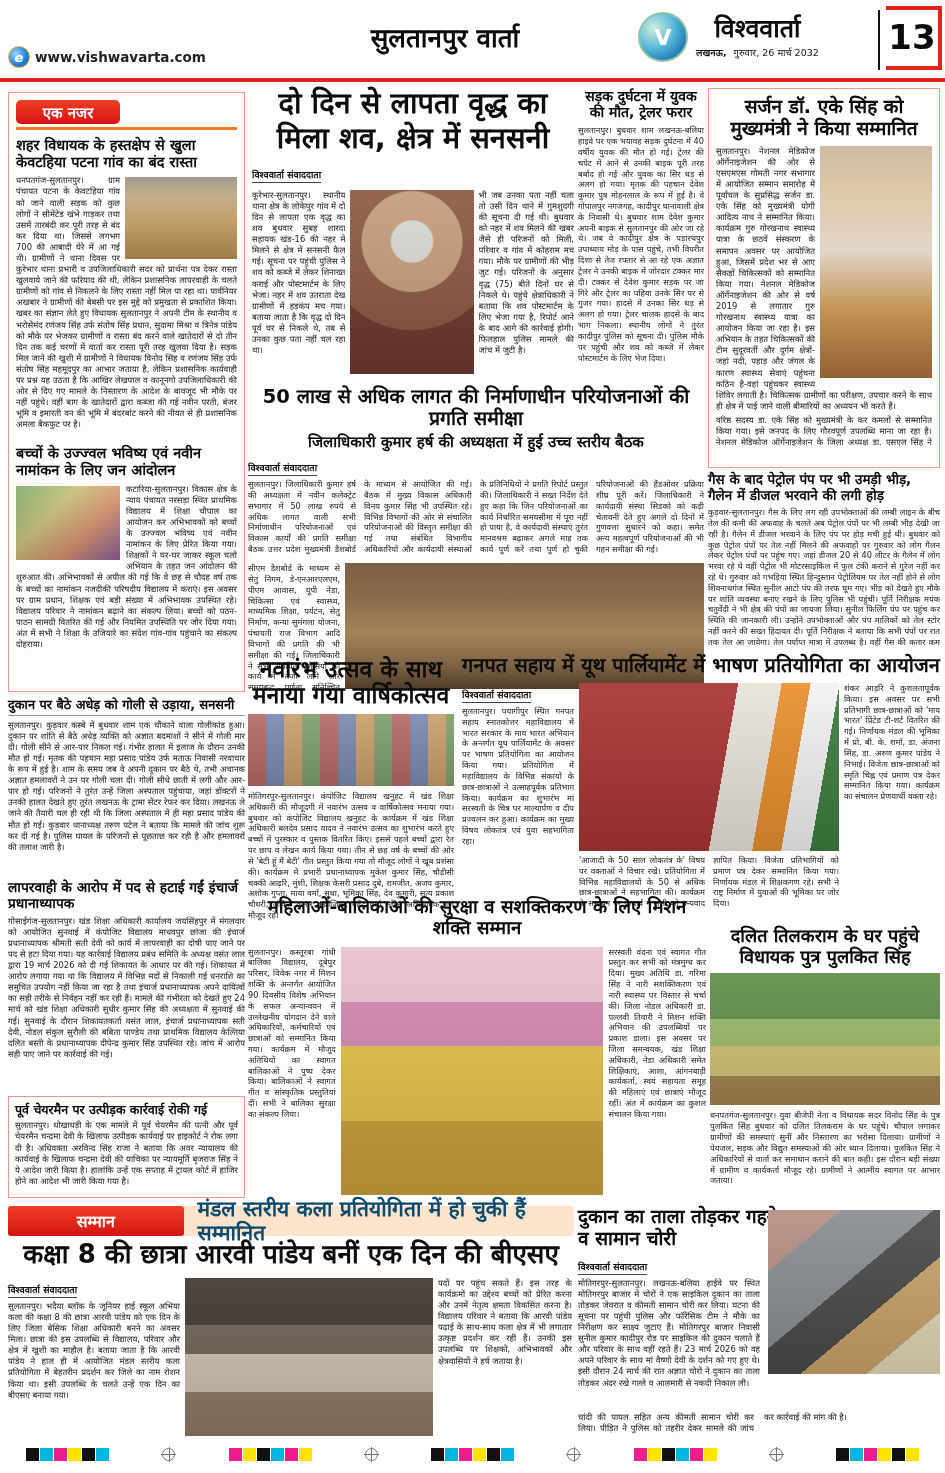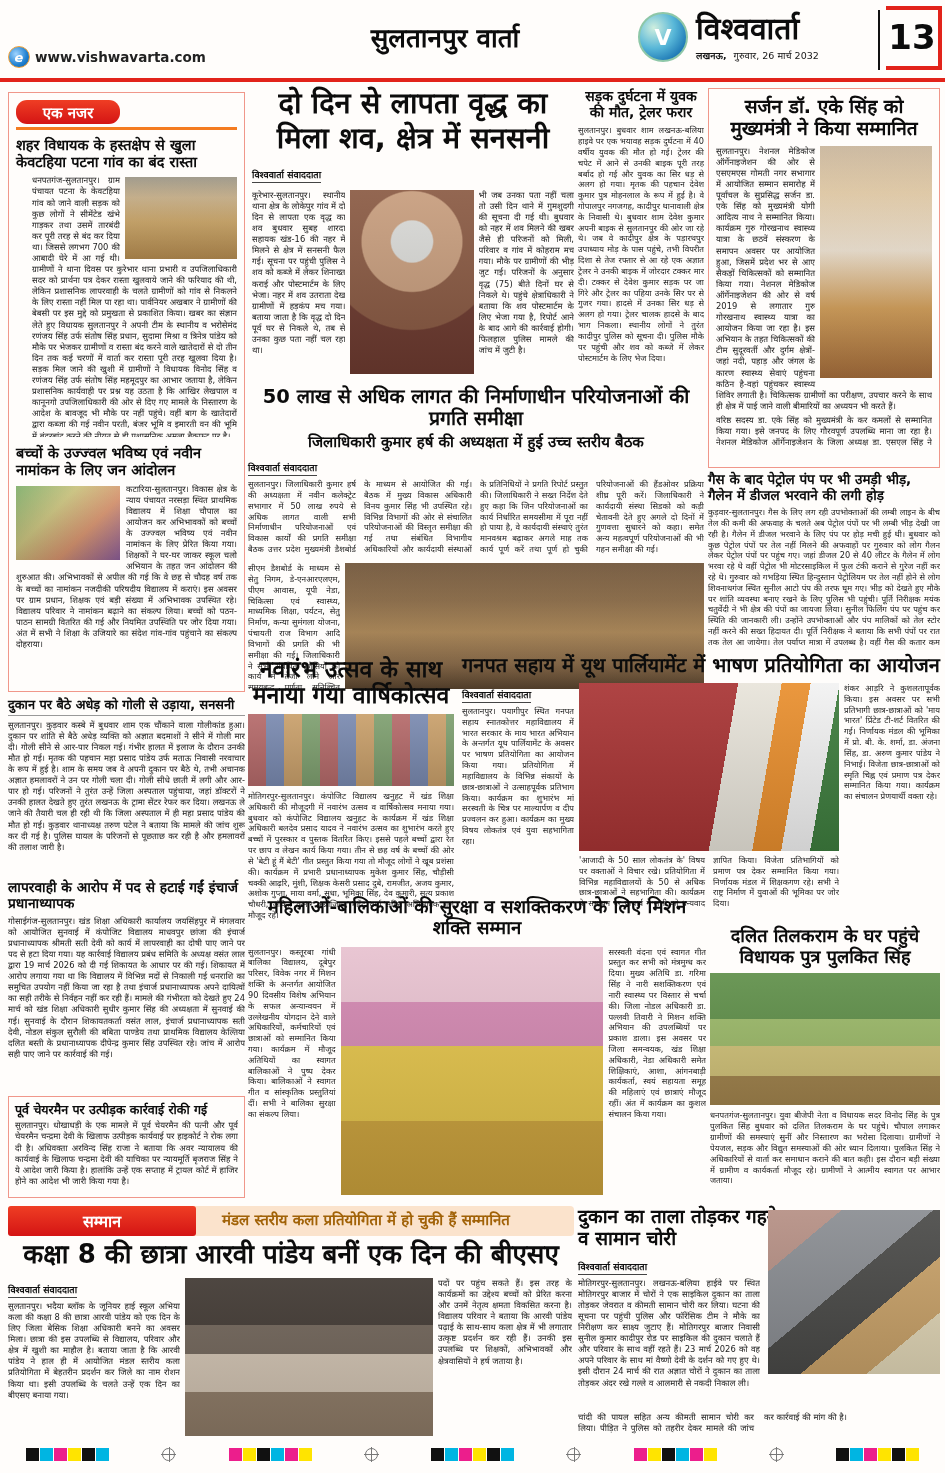--- a/index.html
+++ b/index.html
@@ -10,21 +10,21 @@
   .center{text-align:center;}
   .body-text{font-size:8.4px;line-height:1.32;text-align:justify;color:#222;overflow:hidden;}
   .byline{font-weight:700;font-size:9.3px;color:#111;border-bottom:1.2px solid #444;
           display:inline-block;padding-bottom:1px;margin-bottom:3px;}
   .redbox{border:1.4px solid #f0978a;}
   .photo{position:relative;overflow:hidden;background:#b5a993;}
   .photo:after{content:"";position:absolute;inset:0;
        background:linear-gradient(180deg,rgba(255,255,255,.08),rgba(0,0,0,.14));}
   .red-rule{background:#e2231a;}
   .badge{background:linear-gradient(180deg,#ef3e24,#d41414);color:#fff;font-weight:700;
-         border-radius:11px;display:flex;align-items:center;justify-content:center;}
+         border-radius:5px;display:flex;align-items:center;justify-content:center;}
   .marks{display:flex;align-items:center;justify-content:space-between;padding:0 26px;}
   .mgroup{display:flex;gap:1px;}
   .sq{width:13px;height:13px;display:inline-block;}
   .reg{width:11px;height:11px;border:1px solid #777;border-radius:50%;position:relative;}
   .reg:before,.reg:after{content:"";position:absolute;background:#777;}
   .reg:before{left:50%;top:-2px;bottom:-2px;width:1px;}
   .reg:after{top:50%;left:-2px;right:-2px;height:1px;}
   .flexrow{display:flex;gap:5px;}
 </style>
 </head>
@@ -39,42 +39,42 @@
     <span style="font-weight:700;font-size:13.5px;color:#222;">www.vishwavarta.com</span>
   </div>
 
   <div class="abs headline center" style="left:280px;top:24px;width:330px;font-size:26px;">सुलतानपुर वार्ता</div>
 
   <div class="abs" style="left:638px;top:12px;display:flex;gap:8px;align-items:center;">
     <span style="width:46px;height:46px;border-radius:50%;
       background:radial-gradient(circle at 30% 30%,#cfeede,#58b7d8 45%,#1b76b4 80%);display:flex;align-items:center;
       justify-content:center;color:#fff;font-weight:700;font-size:22px;border:2px solid #8ec7a8;">V</span>
     <span style="display:flex;flex-direction:column;">
-      <span class="headline" style="font-size:30px;">विश्ववार्ता</span>
+      <span class="headline" style="font-size:25px;text-align:center;">विश्ववार्ता</span>
       <span style="font-size:9.5px;margin-top:2px;">
         <b>लखनऊ,</b>
         <span style="margin-left:4px;">गुरुवार, 26 मार्च 2032</span>
       </span>
     </span>
   </div>
 
   <div class="abs" style="left:878px;top:10px;width:2px;height:60px;background:#111;"></div>
   <div class="abs" style="left:886px;top:6px;width:56px;height:64px;border:4px solid #e2231a;border-left:none;
        display:flex;align-items:center;justify-content:center;">
     <span class="headline" style="font-size:34px;">13</span>
   </div>
 
   <div class="abs red-rule" style="left:0;top:78px;width:945px;height:4px;"></div>
 
   <div class="abs redbox" style="left:8px;top:92px;width:237px;height:600px;padding:7px;">
     <div style="border-bottom:3px solid #f47b20;padding-bottom:3px;">
       <span class="badge" style="width:104px;height:24px;font-size:15px;">एक नजर</span>
     </div>
     <div class="headline" style="font-size:14.5px;margin:7px 0 5px;">शहर विधायक के हस्तक्षेप से खुला केवटहिया पटना गांव का बंद रास्ता</div>
-    <div class="body-text" style="height:262px;margin-left:16px;">
+    <div class="body-text" style="height:262px;">
       <span class="photo" style="float:right;width:112px;height:82px;margin:2px 0 3px 5px;
         background:linear-gradient(180deg,#9a9484 0%,#c8b089 25%,#cfa96a 55%,#b98f52 100%);"></span>
       <span>धनपतगंज-सुलतानपुर। ग्राम पंचायत पटना के केवटहिया गांव को जाने वाली सड़क को कुछ लोगों ने सीमेंटेड खंभे गाड़कर तथा उसमें तारबंदी कर पूरी तरह से बंद कर दिया था। जिससे लगभग 700 की आबादी घेरे में आ गई थी। ग्रामीणों ने थाना दिवस पर कुरेभार थाना प्रभारी व उपजिलाधिकारी सदर को प्रार्थना पत्र देकर रास्ता खुलवाये जाने की फरियाद की थी, लेकिन प्रशासनिक लापरवाही के चलते ग्रामीणों को गांव से निकलने के लिए रास्ता नहीं मिल पा रहा था। पार्वनियर अखबार ने ग्रामीणों की बेबसी पर इस मुद्दे को प्रमुखता से प्रकाशित किया। खबर का संज्ञान लेते हुए विधायक सुलतानपुर ने अपनी टीम के स्थानीय व भरोसेमंद रणंजय सिंह उर्फ संतोष सिंह प्रधान, सुदामा मिश्रा व त्रिनेत्र पांडेय को मौके पर भेजकर ग्रामीणों व रास्ता बंद करने वाले खातेदारों से दो तीन दिन तक कई चरणों में वार्ता कर रास्ता पूरी तरह खुलवा दिया है। सड़क मिल जाने की खुशी में ग्रामीणों ने विधायक विनोद सिंह व रणंजय सिंह उर्फ संतोष सिंह महमूदपुर का आभार जताया है, लेकिन प्रशासनिक कार्यवाही पर प्रश्न यह उठता है कि आखिर लेखपाल व कानूनगो उपजिलाधिकारी की ओर से दिए गए मामले के निस्तारण के आदेश के बावजूद भी मौके पर नहीं पहुंचे। वहीं बाग के खातेदारों द्वारा कब्जा की गई नवीन परती, बंजर भूमि व इमारती वन की भूमि में बंदरबांट करने की नीयत से ही प्रशासनिक अमला बैकफुट पर है।</span>
     </div>
     <div class="headline" style="font-size:14.5px;margin:8px 0 5px;">बच्चों के उज्ज्वल भविष्य एवं नवीन नामांकन के लिए जन आंदोलन</div>
     <div class="body-text" style="height:188px;">
       <span class="photo" style="float:left;width:104px;height:74px;margin:2px 6px 3px 0;
         background:linear-gradient(135deg,#7fae6a 0%,#c9c27d 35%,#d8946f 65%,#8e5f9c 100%);"></span>
       <span>कटारिया-सुलतानपुर। विकास क्षेत्र के न्याय पंचायत नरसड़ा स्थित प्राथमिक विद्यालय में शिक्षा चौपाल का आयोजन कर अभिभावकों को बच्चों के उज्ज्वल भविष्य एवं नवीन नामांकन के लिए प्रेरित किया गया। शिक्षकों ने घर-घर जाकर स्कूल चलो अभियान के तहत जन आंदोलन की शुरुआत की। अभिभावकों से अपील की गई कि वे छह से चौदह वर्ष तक के बच्चों का नामांकन नजदीकी परिषदीय विद्यालय में कराएं। इस अवसर पर ग्राम प्रधान, शिक्षक एवं बड़ी संख्या में अभिभावक उपस्थित रहे। विद्यालय परिवार ने नामांकन बढ़ाने का संकल्प लिया। बच्चों को पठन-पाठन सामग्री वितरित की गई और नियमित उपस्थिति पर जोर दिया गया। अंत में सभी ने शिक्षा के उजियारे का संदेश गांव-गांव पहुंचाने का संकल्प दोहराया।</span>
     </div>
@@ -174,21 +174,21 @@
   <div class="abs" style="left:710px;top:926px;width:230px;">
     <div class="headline center" style="font-size:18px;">दलित तिलकराम के घर पहुंचे विधायक पुत्र पुलकित सिंह</div>
     <div class="photo" style="width:230px;height:132px;margin-top:6px;
          background:linear-gradient(180deg,#5f8f49 0 35%,#9dbb6a 35% 55%,#d3c47a 55% 78%,#a3854e 78% 100%);"></div>
     <div class="body-text" style="height:116px;margin-top:5px;font-size:8.2px;">धनपतगंज-सुलतानपुर। युवा बीजेपी नेता व विधायक सदर विनोद सिंह के पुत्र पुलकित सिंह बुधवार को दलित तिलकराम के घर पहुंचे। चौपाल लगाकर ग्रामीणों की समस्याएं सुनीं और निस्तारण का भरोसा दिलाया। ग्रामीणों ने पेयजल, सड़क और विद्युत समस्याओं की ओर ध्यान दिलाया। पुलकित सिंह ने अधिकारियों से वार्ता कर समाधान कराने की बात कही। इस दौरान बड़ी संख्या में ग्रामीण व कार्यकर्ता मौजूद रहे। ग्रामीणों ने आत्मीय स्वागत पर आभार जताया।</div>
   </div>
 
   <div class="abs" style="left:8px;top:1206px;width:566px;height:30px;background:#fbe3cc;border-radius:4px;
        display:flex;align-items:center;">
     <span class="badge" style="width:188px;height:30px;font-size:16px;border-radius:3px;">सम्मान</span>
-    <span class="headline" style="font-size:15px;margin-left:26px;color:#a16207;">मंडल स्तरीय कला प्रतियोगिता में हो चुकी हैं सम्मानित</span>
+    <span class="headline" style="font-size:21px;margin-left:14px;color:#0c4a6e;">मंडल स्तरीय कला प्रतियोगिता में हो चुकी हैं सम्मानित</span>
   </div>
 
   <div class="abs" style="left:8px;top:1240px;width:566px;">
     <div class="headline center" style="font-size:26px;">कक्षा 8 की छात्रा आरवी पांडेय बनीं एक दिन की बीएसए</div>
     <div class="flexrow" style="margin-top:8px;">
       <div style="width:172px;">
         <span class="byline">विश्ववार्ता संवाददाता</span>
         <div class="body-text" style="height:138px;">सुलतानपुर। भदैया ब्लॉक के जूनियर हाई स्कूल अभिया कला की कक्षा 8 की छात्रा आरवी पांडेय को एक दिन के लिए जिला बेसिक शिक्षा अधिकारी बनने का अवसर मिला। छात्रा की इस उपलब्धि से विद्यालय, परिवार और क्षेत्र में खुशी का माहौल है। बताया जाता है कि आरवी पांडेय ने हाल ही में आयोजित मंडल स्तरीय कला प्रतियोगिता में बेहतरीन प्रदर्शन कर जिले का नाम रोशन किया था। इसी उपलब्धि के चलते उन्हें एक दिन का बीएसए बनाया गया।</div>
       </div>
       <div class="photo" style="width:248px;height:158px;

